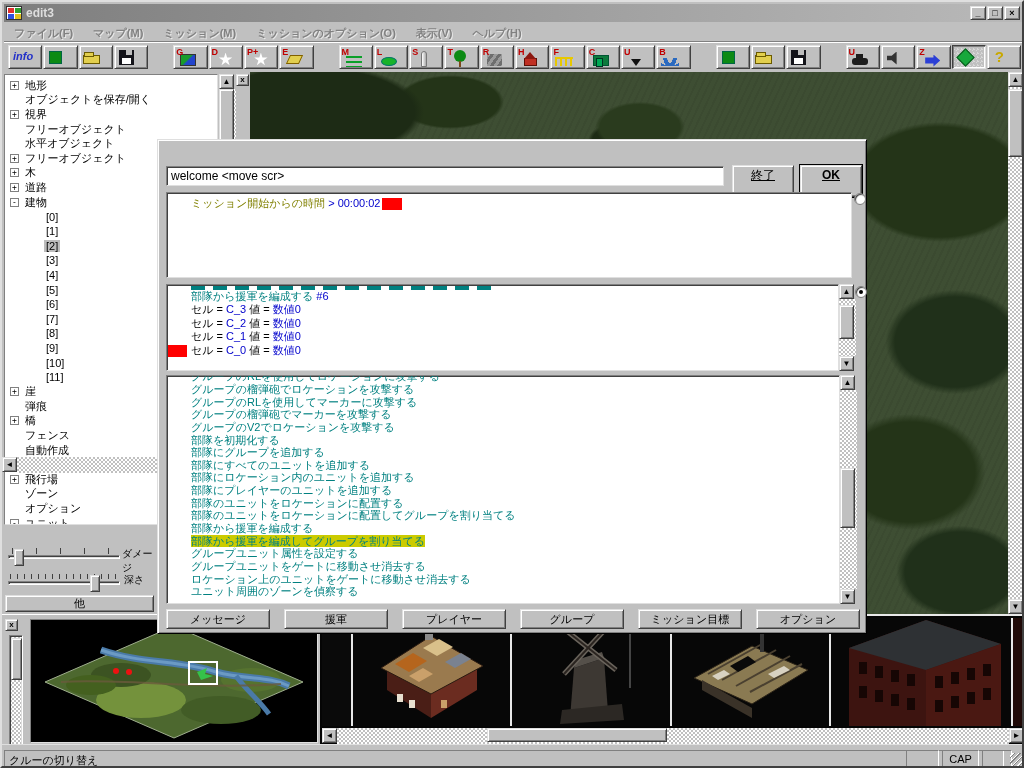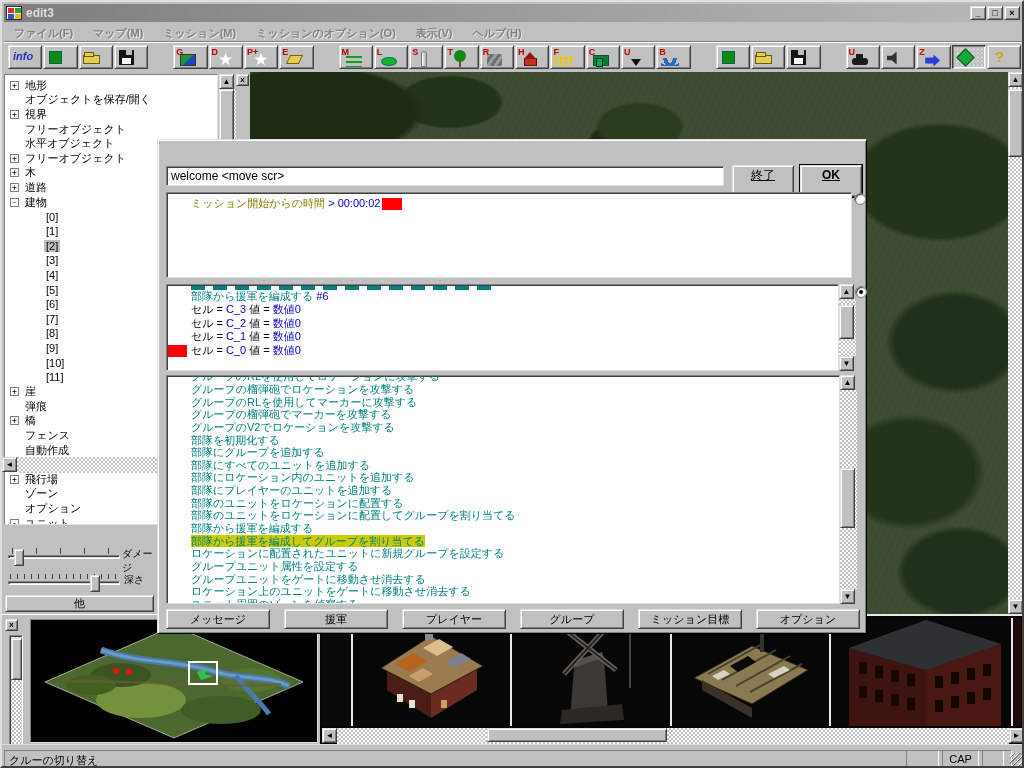--- a/index.html
+++ b/index.html
@@ -712,21 +712,20 @@
         <div class="cmd"><span class="t">部隊にプレイヤーのユニットを追加する</span></div>
 
         <div class="cmd"><span class="t">部隊のユニットをロケーションに配置する</span></div>
 
         <div class="cmd"><span class="t">部隊のユニットをロケーションに配置してグループを割り当てる</span></div>
 
         <div class="cmd"><span class="t">部隊から援軍を編成する</span></div>
 
         <div class="cmd hl"><span class="t">部隊から援軍を編成してグループを割り当てる</span></div>
 
-        <div class="cmd"><span class="t">ロケーションに配置されたユニットに新規グループを設定する</span></div>
 
         <div class="cmd"><span class="t">グループユニット属性を設定する</span></div>
 
         <div class="cmd"><span class="t">グループユニットをゲートに移動させ消去する</span></div>
 
         <div class="cmd"><span class="t">ロケーション上のユニットをゲートに移動させ消去する</span></div>
 
         <div class="cmd clip-bot"><span class="t">ユニット周囲のゾーンを偵察する</span></div>
       </div>
     <div id="list-vs" class="vscroll" style="height:229px;">

